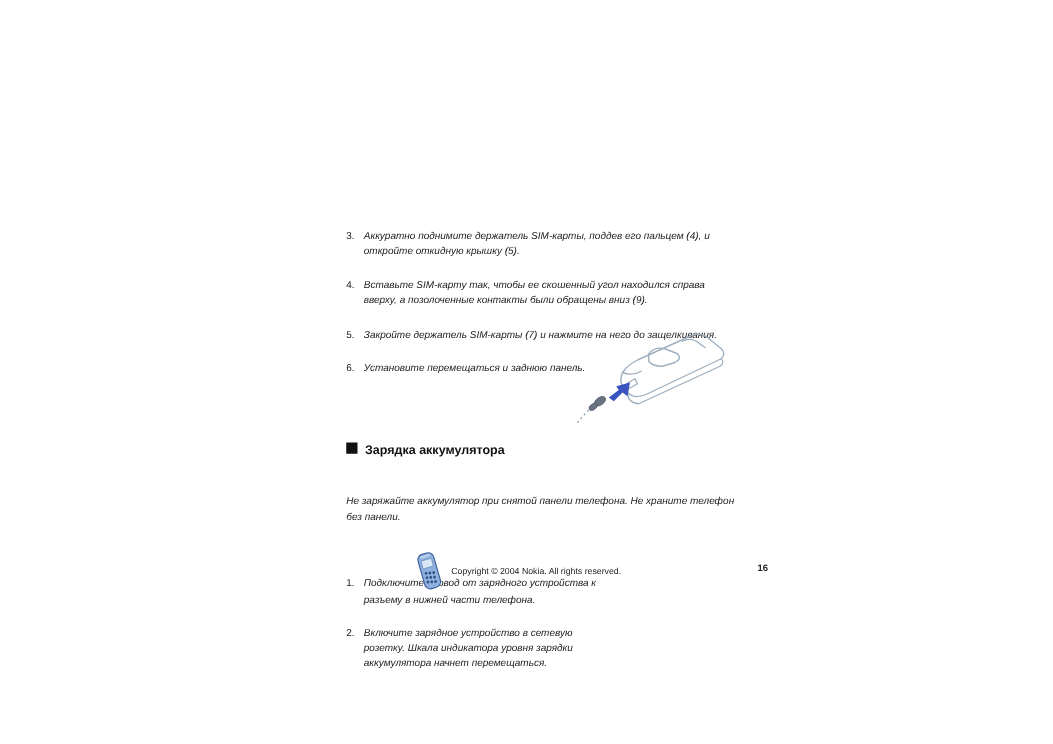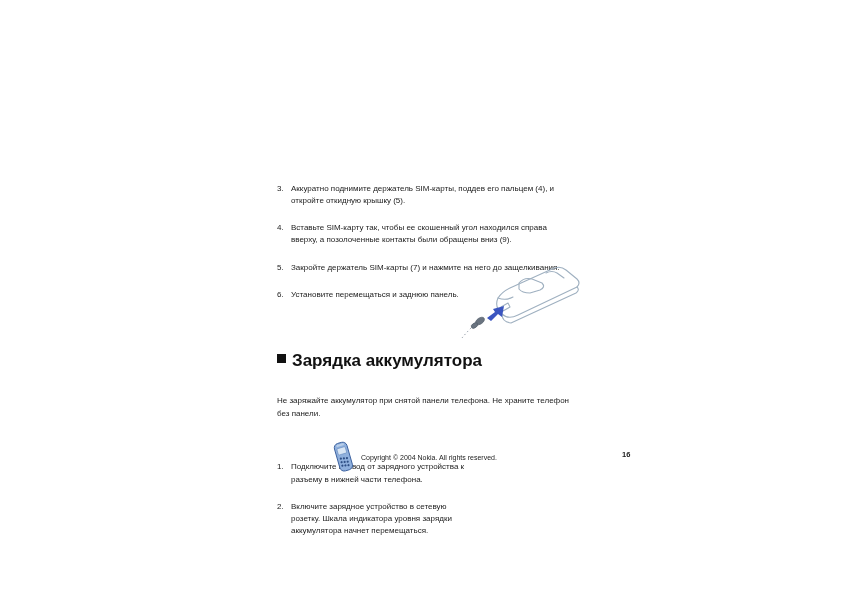--- a/index.html
+++ b/index.html
@@ -6,44 +6,44 @@
   .page {
     position:relative; width:842px; height:595px; background:#ffffff;
     font-family:"Liberation Sans", sans-serif; color:#1b1b1b; overflow:hidden;
   }
   .content {
     position:absolute; left:277px; top:146px; width:320px;
     font-size:8px; line-height:12.2px; white-space:pre-line;
   }
   .step { display:flex; margin:0 0 3px 0; }
   .step-num { width:14px; flex:0 0 14px; }
-  .step-text { flex:1; }
+  .step-text { flex:1;font-style:italic; }
   .section-title {
-    margin:13px 0 3px 0; font-size:17px; line-height:14px; font-weight:bold;
+    margin:13px 0 3px 0; font-size:10px; line-height:14px; font-weight:bold;
     display:flex; white-space:normal; color:#111;
   }
   .square-icon {
     display:inline-block; width:9px; height:9px; background:#111;
     margin-right:6px; flex:0 0 9px;
   }
-  .intro { margin:0 0 5px 0; }
+  .intro { margin:0 0 5px 0;font-style:italic; }
   .charge-steps { margin:0; }
   .bullets { margin:4px 0 0 14px; }
   .bullet { display:flex; margin:0 0 3px 0; }
   .bullet-dot { width:11px; flex:0 0 11px; font-size:8px; }
   .bullet-text { flex:1; }
   .illustration { position:absolute; left:458px; top:263px; }
   .footer {
     position:absolute; left:330px; top:441px; height:32px;
     display:flex; align-items:center;
   }
   .footer-copy { font-size:7px; color:#222; margin-left:5px; }
   .page-number {
     position:absolute; left:606px; top:450px;
-    font-size:7.5px; font-weight:600; color:#222;margin-left:16px;
+    font-size:7.5px; font-weight:600; color:#222;
   }
 </style>
 </head>
 <body>
 
 <div class="page">
 
   <div class="content">
 
     <div class="steps-top">

